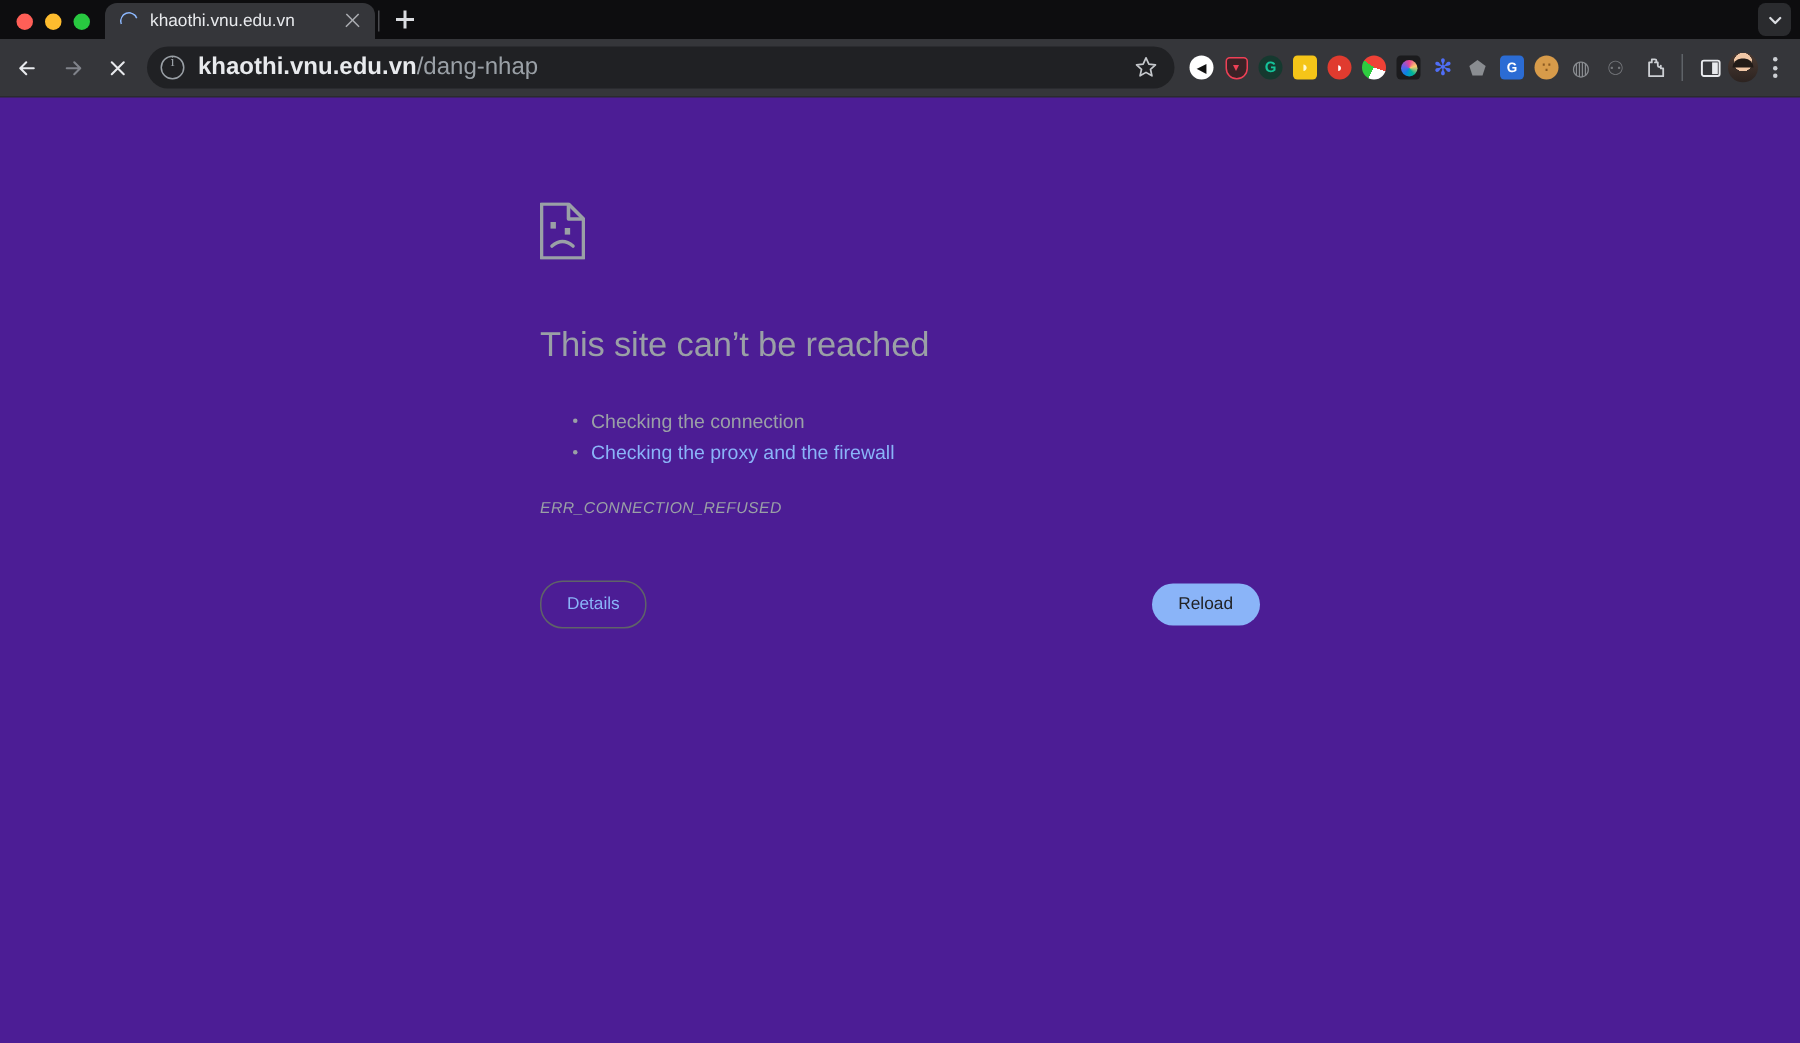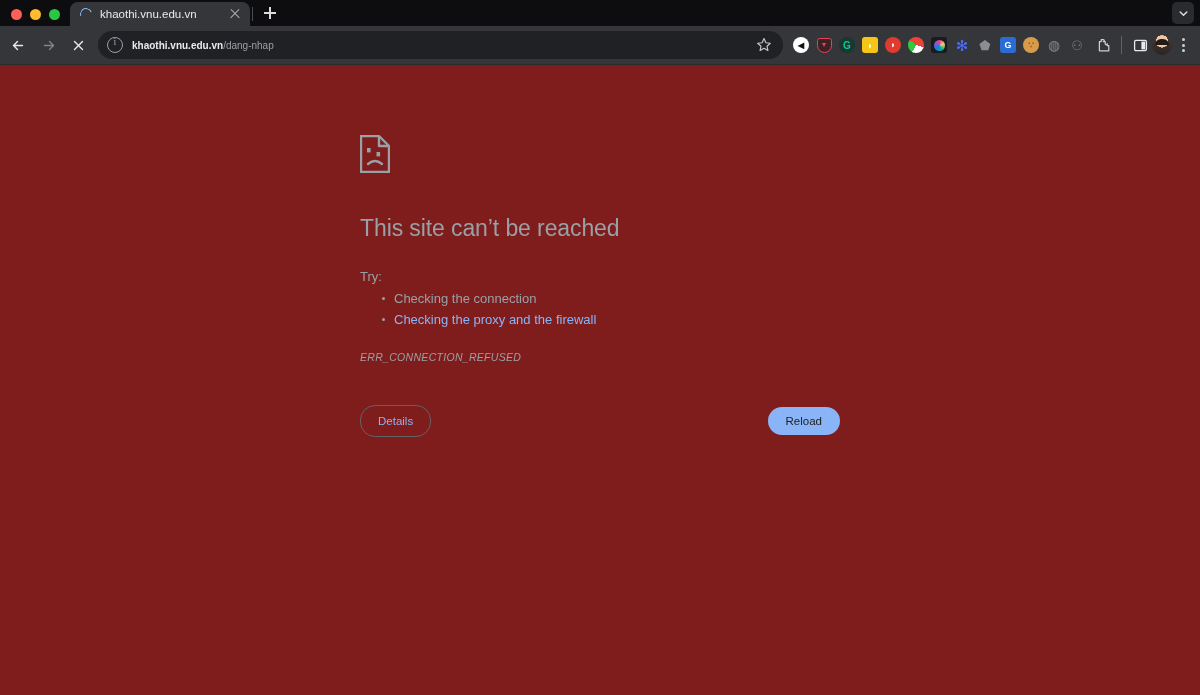--- a/index.html
+++ b/index.html
@@ -137,21 +137,21 @@
     position: relative;
   }
   .info-ic::after {
     content: "i";
     position: absolute; left: 0; right: 0; top: -2.5px;
     text-align: center;
     font-size: 10px; color: #9aa0a6;
     font-family: "Liberation Serif", serif;
   }
   .url {
-    font-size: 10px;
+    font-size: 16px;
     color: #9aa0a6;
     white-space: nowrap;
     overflow: hidden;
     flex: 1;
   }
   .url b { color: #e8eaed; font-weight: 700; }
   .star {
     width: 18px; height: 18px; flex: none; margin-left: 8px;
   }
   .star svg { display: block; }
@@ -185,21 +185,21 @@
     content:""; position:absolute; left:3px; top:4px; width:14px; height:6px;
     background:#221b17; border-radius: 7px 7px 0 0;
   }
   .kebab { width: 18px; height: 20px; display:flex; flex-direction:column;
            align-items:center; justify-content:center; gap:2.5px; flex:none; }
   .kebab span { width: 3px; height: 3px; border-radius: 50%; background: #cdd0d4; display:block; }
 
   
   .page {
     height: calc(695px - 26px - 39px);
-    background: #7f1d1d;
+    background: #4c1d95;
     padding: 70px 0 0 360px;
   }
   .err-icon { margin-bottom: 38px; }
   h1 {
     font-size: 23px;
     font-weight: 400;
     color: #9aa0a6;
     letter-spacing: -0.1px;
     margin-bottom: 27px;
   }
@@ -393,21 +393,20 @@
       <path d="M19 1 v10 h10" fill="none" stroke="#9aa0a6" stroke-width="2.4" stroke-linejoin="round"></path>
       <rect x="7" y="13" width="3.6" height="4.4" fill="#9aa0a6"></rect>
       <rect x="16.5" y="17" width="3.6" height="4.4" fill="#9aa0a6"></rect>
       <path d="M8 29 q7 -6 14 0" fill="none" stroke="#9aa0a6" stroke-width="2.4" stroke-linecap="round"></path>
     </svg>
   </div>
 
   <h1>This site can’t be reached</h1>
 
 
-  <div class="try-label">Try:</div>
 
   <ul class="suggest">
     <li>Checking the connection</li>
     <li class="link">Checking the proxy and the firewall</li>
   </ul>
 
   <div class="errcode">ERR_CONNECTION_REFUSED</div>
 
   <div class="btnrow">
     <button class="btn-details">Details</button>

